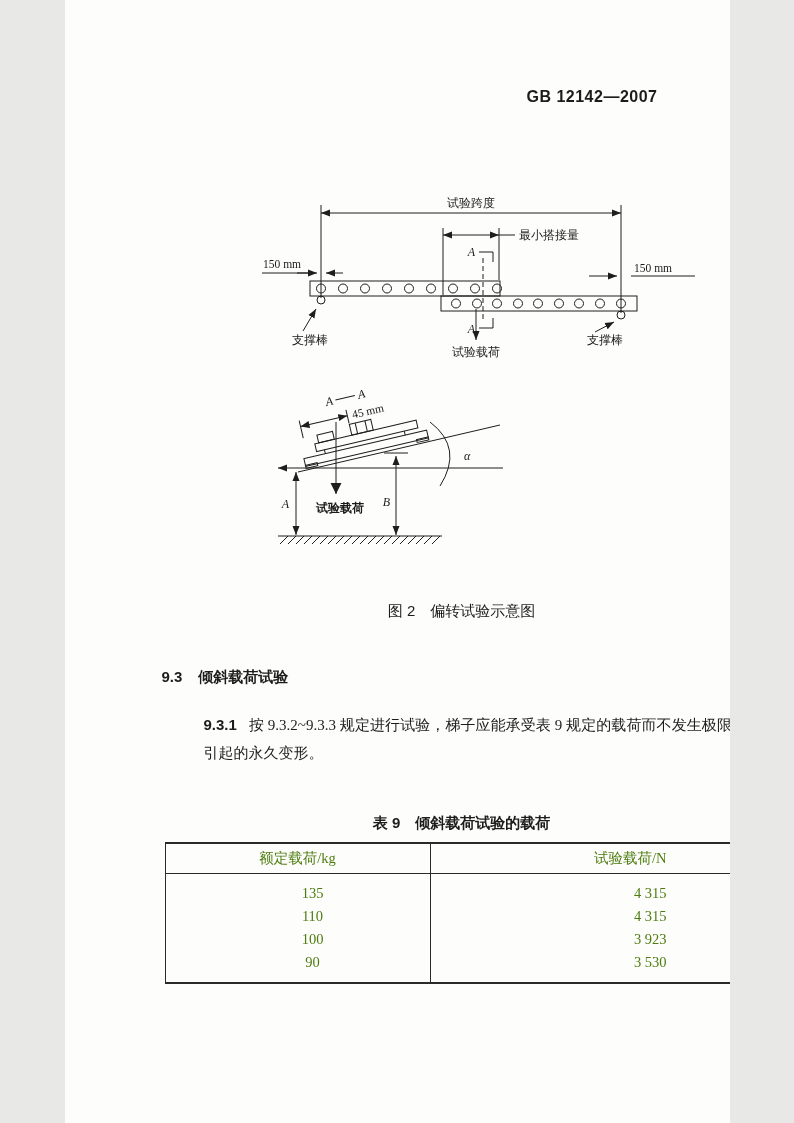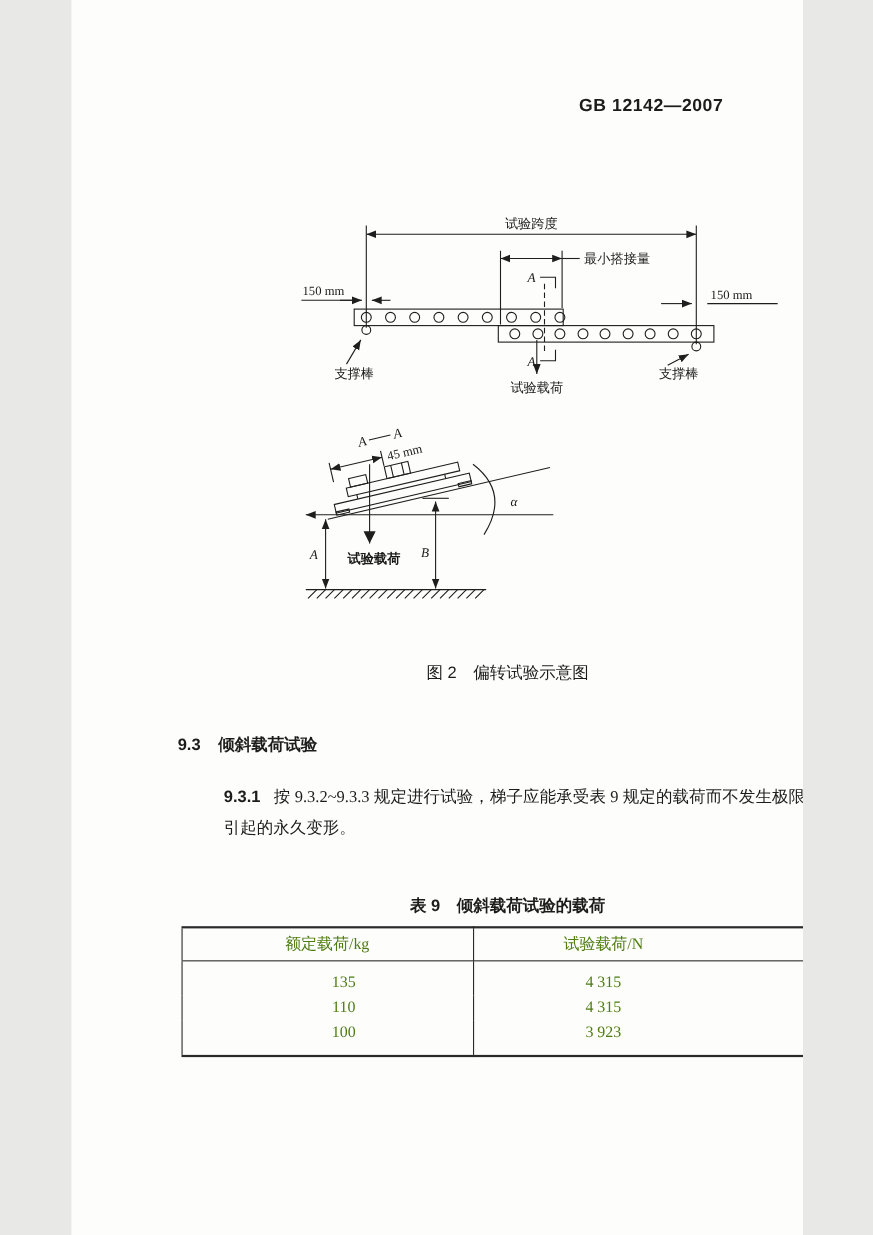--- a/index.html
+++ b/index.html
@@ -55,37 +55,37 @@
     border-collapse:collapse;table-layout:fixed;
     font-size:14.5px;color:#4d7c0f;
   }
   table.loads th,table.loads td{
     text-align:center;font-weight:normal;padding:0;
   }
   table.loads col.c1{width:265px;}
   table.loads col.c2{width:349px;}
   table.loads thead th{height:29px;border-bottom:1.5px solid #2a2a2a;}
   table.loads tbody td{height:23px;}
-  table.loads .c2cell{padding-right:112px;}
+  table.loads .c2cell{padding-right:112px;text-align:right;}
   table.loads tbody td.c1cell{padding-left:30px;}
   table.loads{border-top:2px solid #2a2a2a;border-bottom:2px solid #2a2a2a;
     border-left:1.5px solid #2a2a2a;border-right:1.5px solid #2a2a2a;}
   table.loads th:first-child,table.loads td:first-child{border-right:1px solid #2a2a2a;}
   table.loads tbody tr:first-child td{padding-top:8px;}
   table.loads tbody tr:last-child td{padding-bottom:8px;}
   .page-num{position:absolute;left:688px;top:1018px;font-size:15px;}
 </style>
 </head>
 <body>
 
 <div class="page">
 
   <div class="std-no">GB 12142—2007</div>
 
-  <div class="fig" style="left:200px;top:192px;text-align:right;">
+  <div class="fig" style="left:188px;top:192px;text-align:right;">
     <svg width="448" height="170" viewBox="0 0 448 170">
       <defs>
         <marker id="ar" markerWidth="11" markerHeight="9" refX="9" refY="4" orient="auto-start-reverse" markerUnits="userSpaceOnUse">
           <path class="marker-fill" d="M0,0.5 L9,4 L0,7.5 Z"></path>
         </marker>
         <marker id="arL" markerWidth="14" markerHeight="12" refX="11" refY="5.5" orient="auto-start-reverse" markerUnits="userSpaceOnUse">
           <path class="marker-fill" d="M0,0 L11,5.5 L0,11 Z"></path>
         </marker>
       </defs>
 
@@ -262,19 +262,23 @@
         <td class="c2cell">4 315</td>
       </tr>
       <tr>
         <td class="c1cell">110</td>
         <td class="c2cell">4 315</td>
       </tr>
       <tr>
         <td class="c1cell">100</td>
         <td class="c2cell">3 923</td>
       </tr>
+      <tr>
+        <td class="c1cell">90</td>
+        <td class="c2cell">3 530</td>
+      </tr>
     </tbody>
   </table>
 
 
   <div class="page-num">11</div>
 
 </div>
 
 </body></html>

